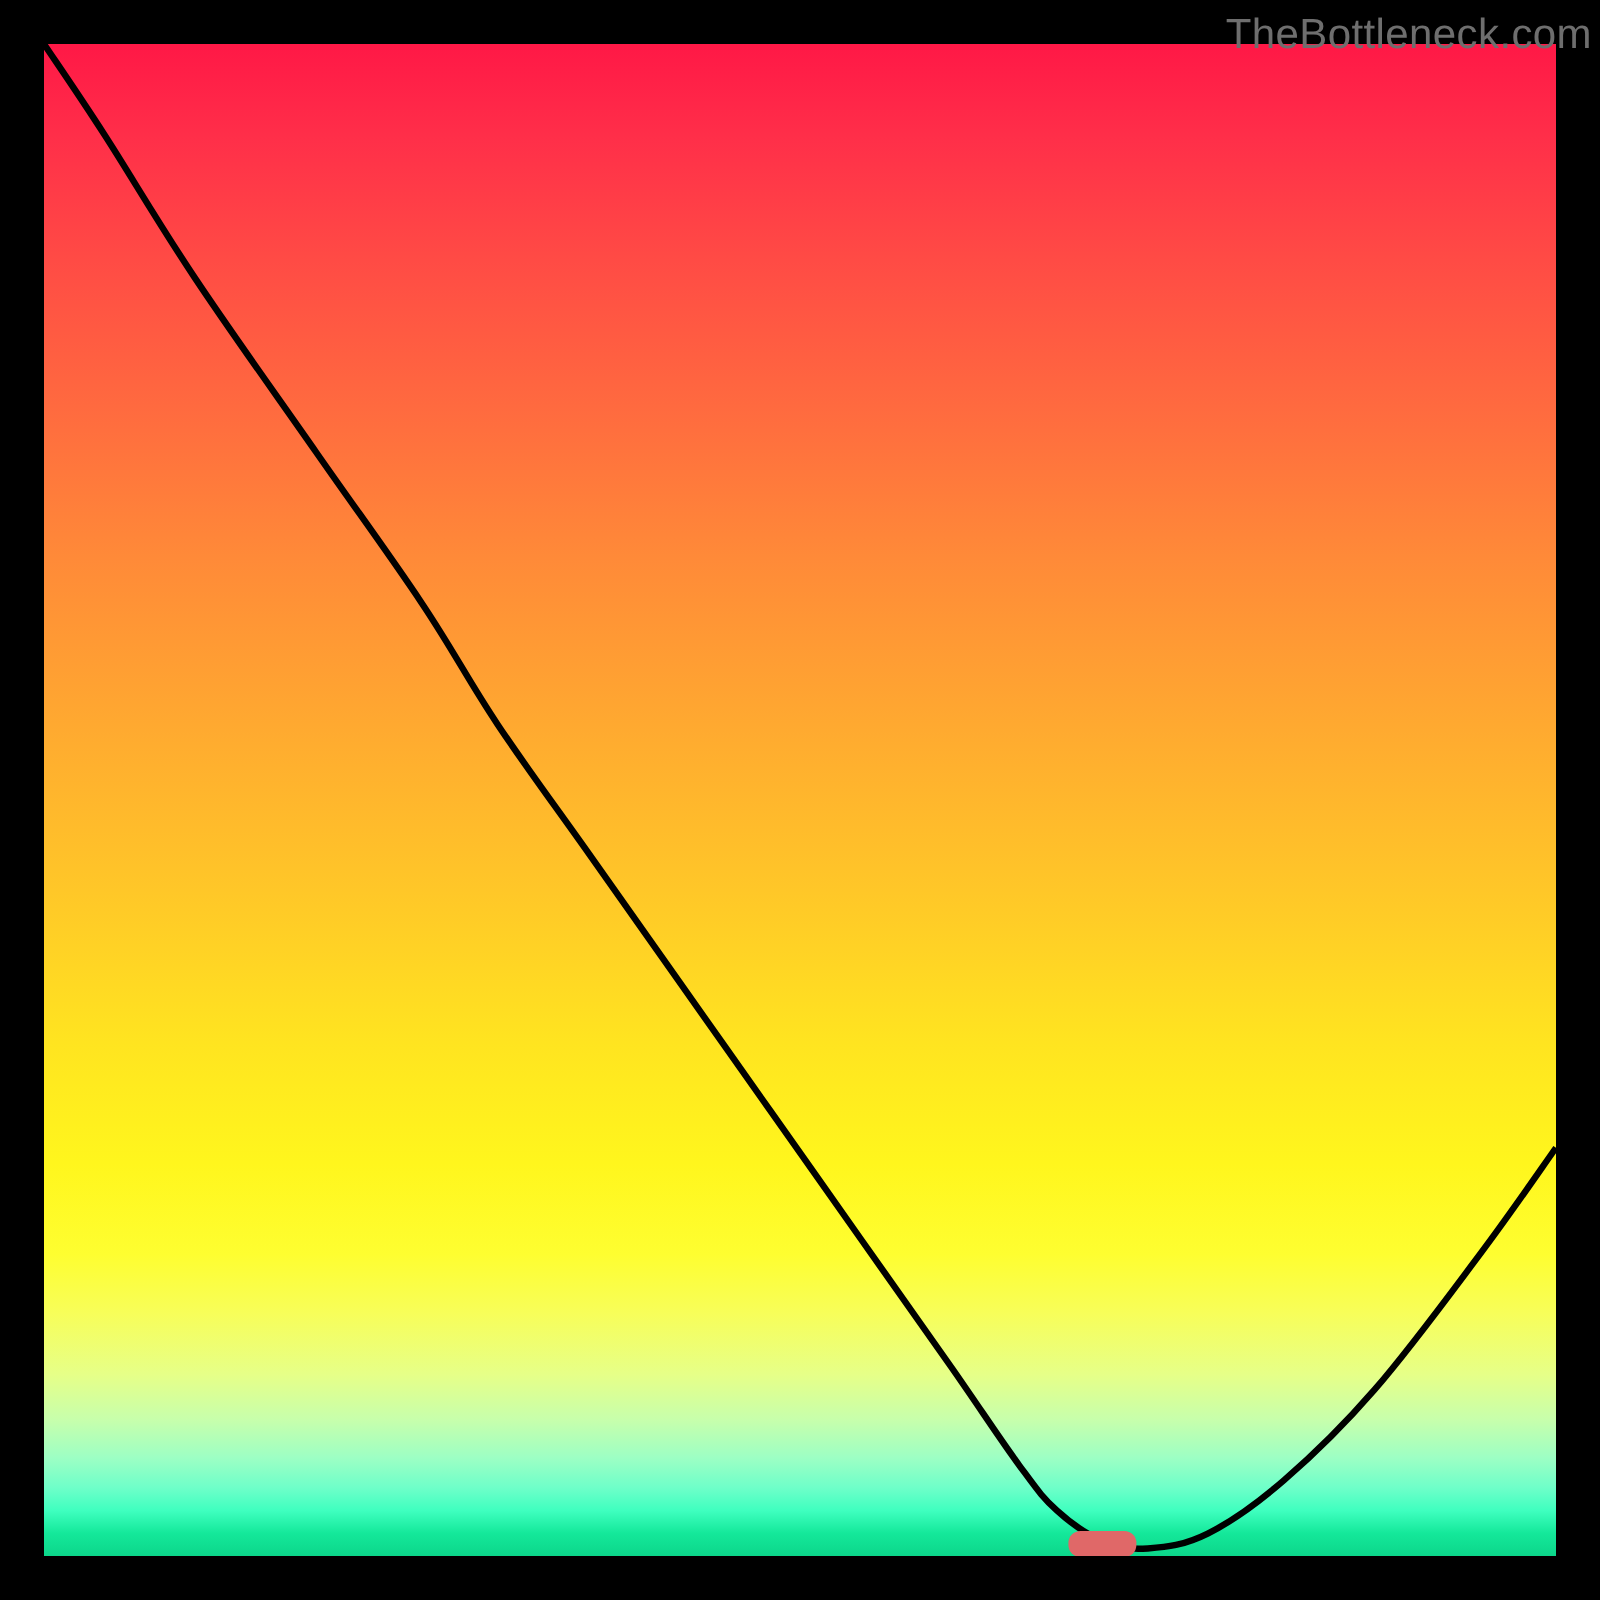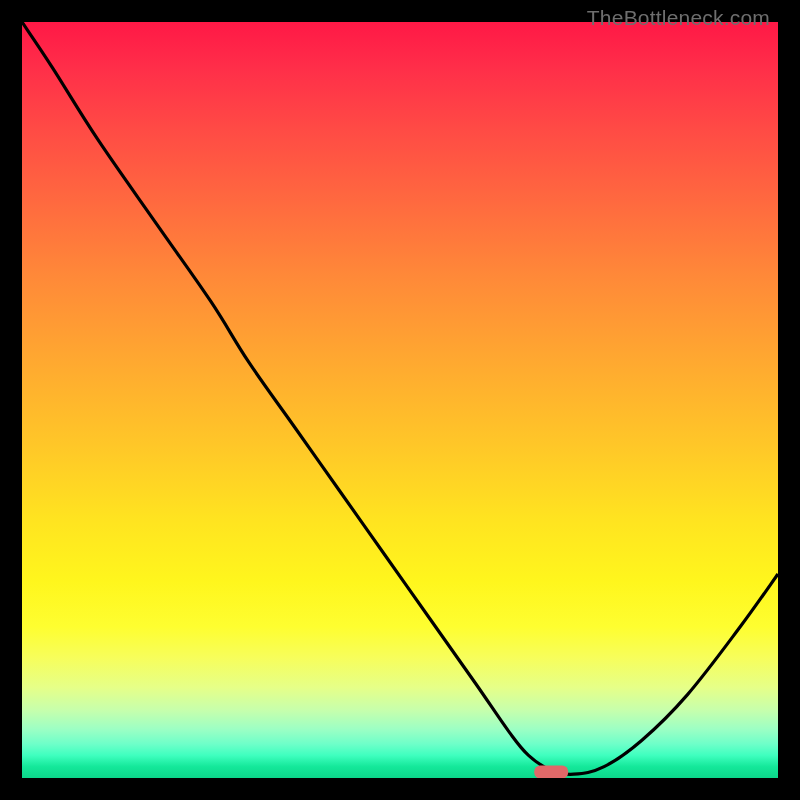--- a/index.html
+++ b/index.html
@@ -7,21 +7,21 @@
     padding: 0;
     width: 800px;
     height: 800px;
     background: #000000;
     position: relative;
     font-family: Arial, sans-serif;
   }
   .watermark {
     position: absolute;
     top: 6px;
-    right: 30px;
+    right: 4px;
     color: #6e6e6e;
     font-size: 21px;
     font-weight: 500;
     letter-spacing: 0.2px;
     z-index: 10;
   }
   .plot-area {
     position: absolute;
     left: 22px;
     top: 22px;

